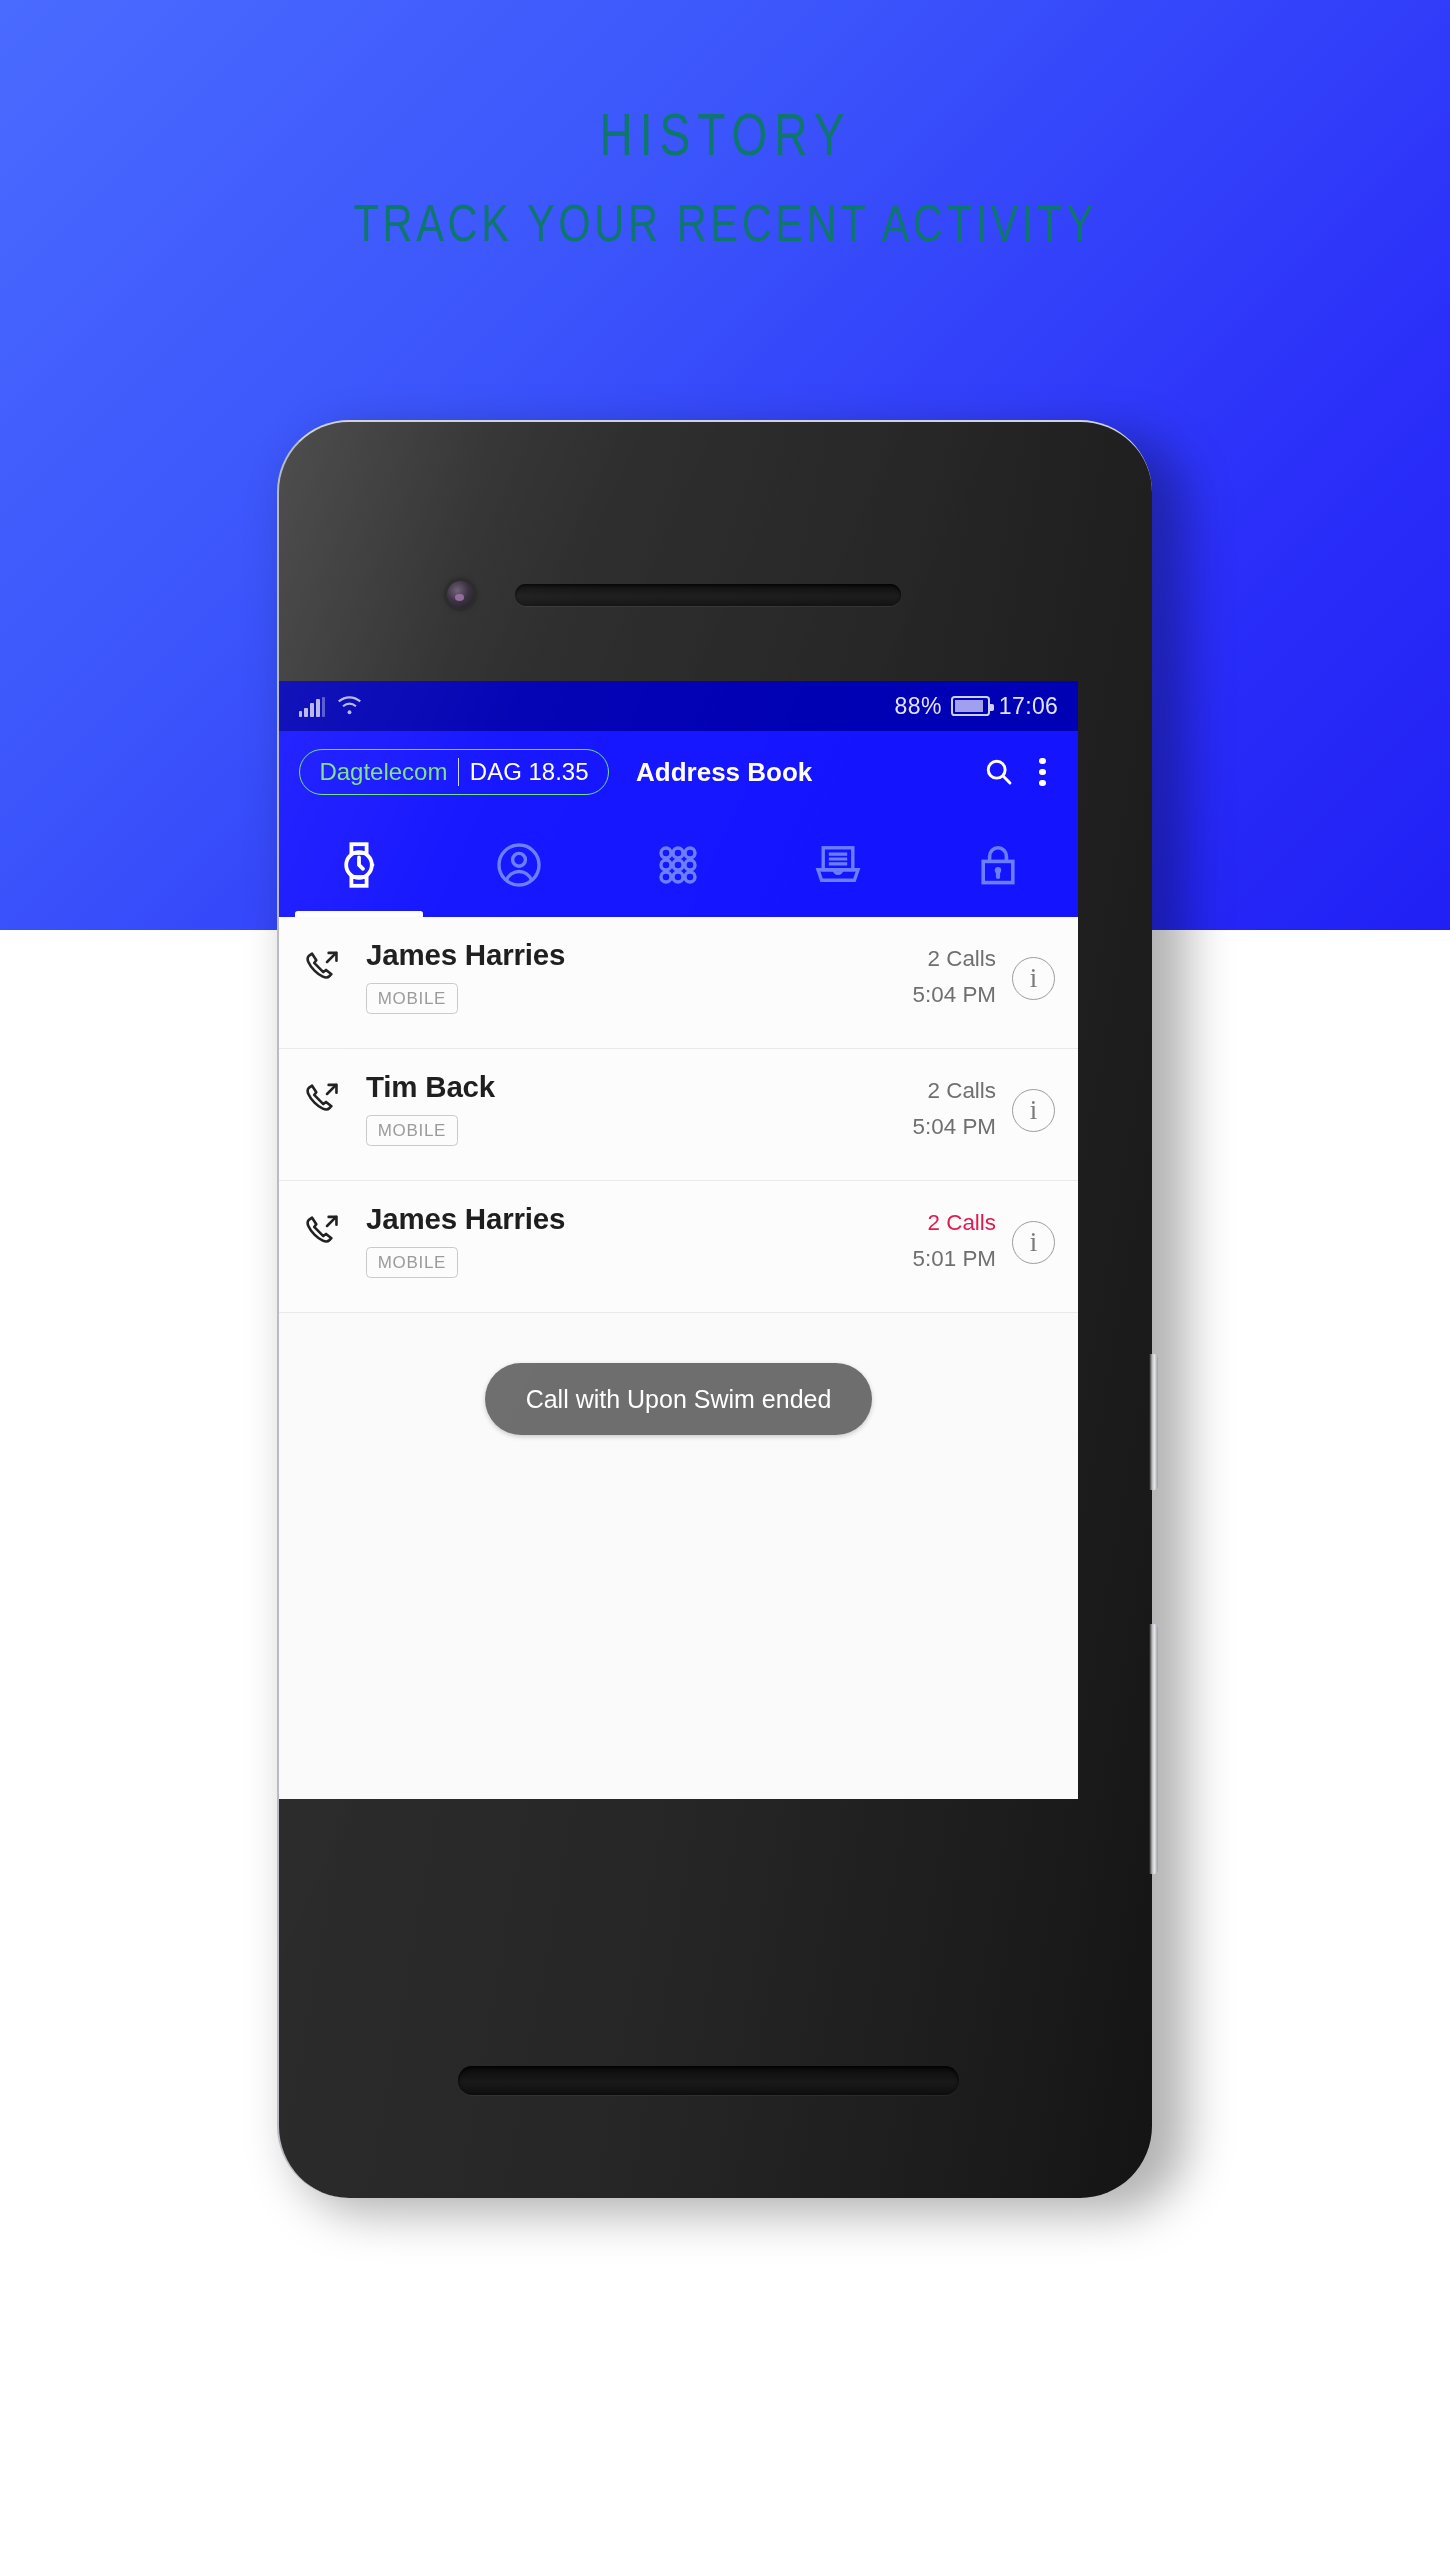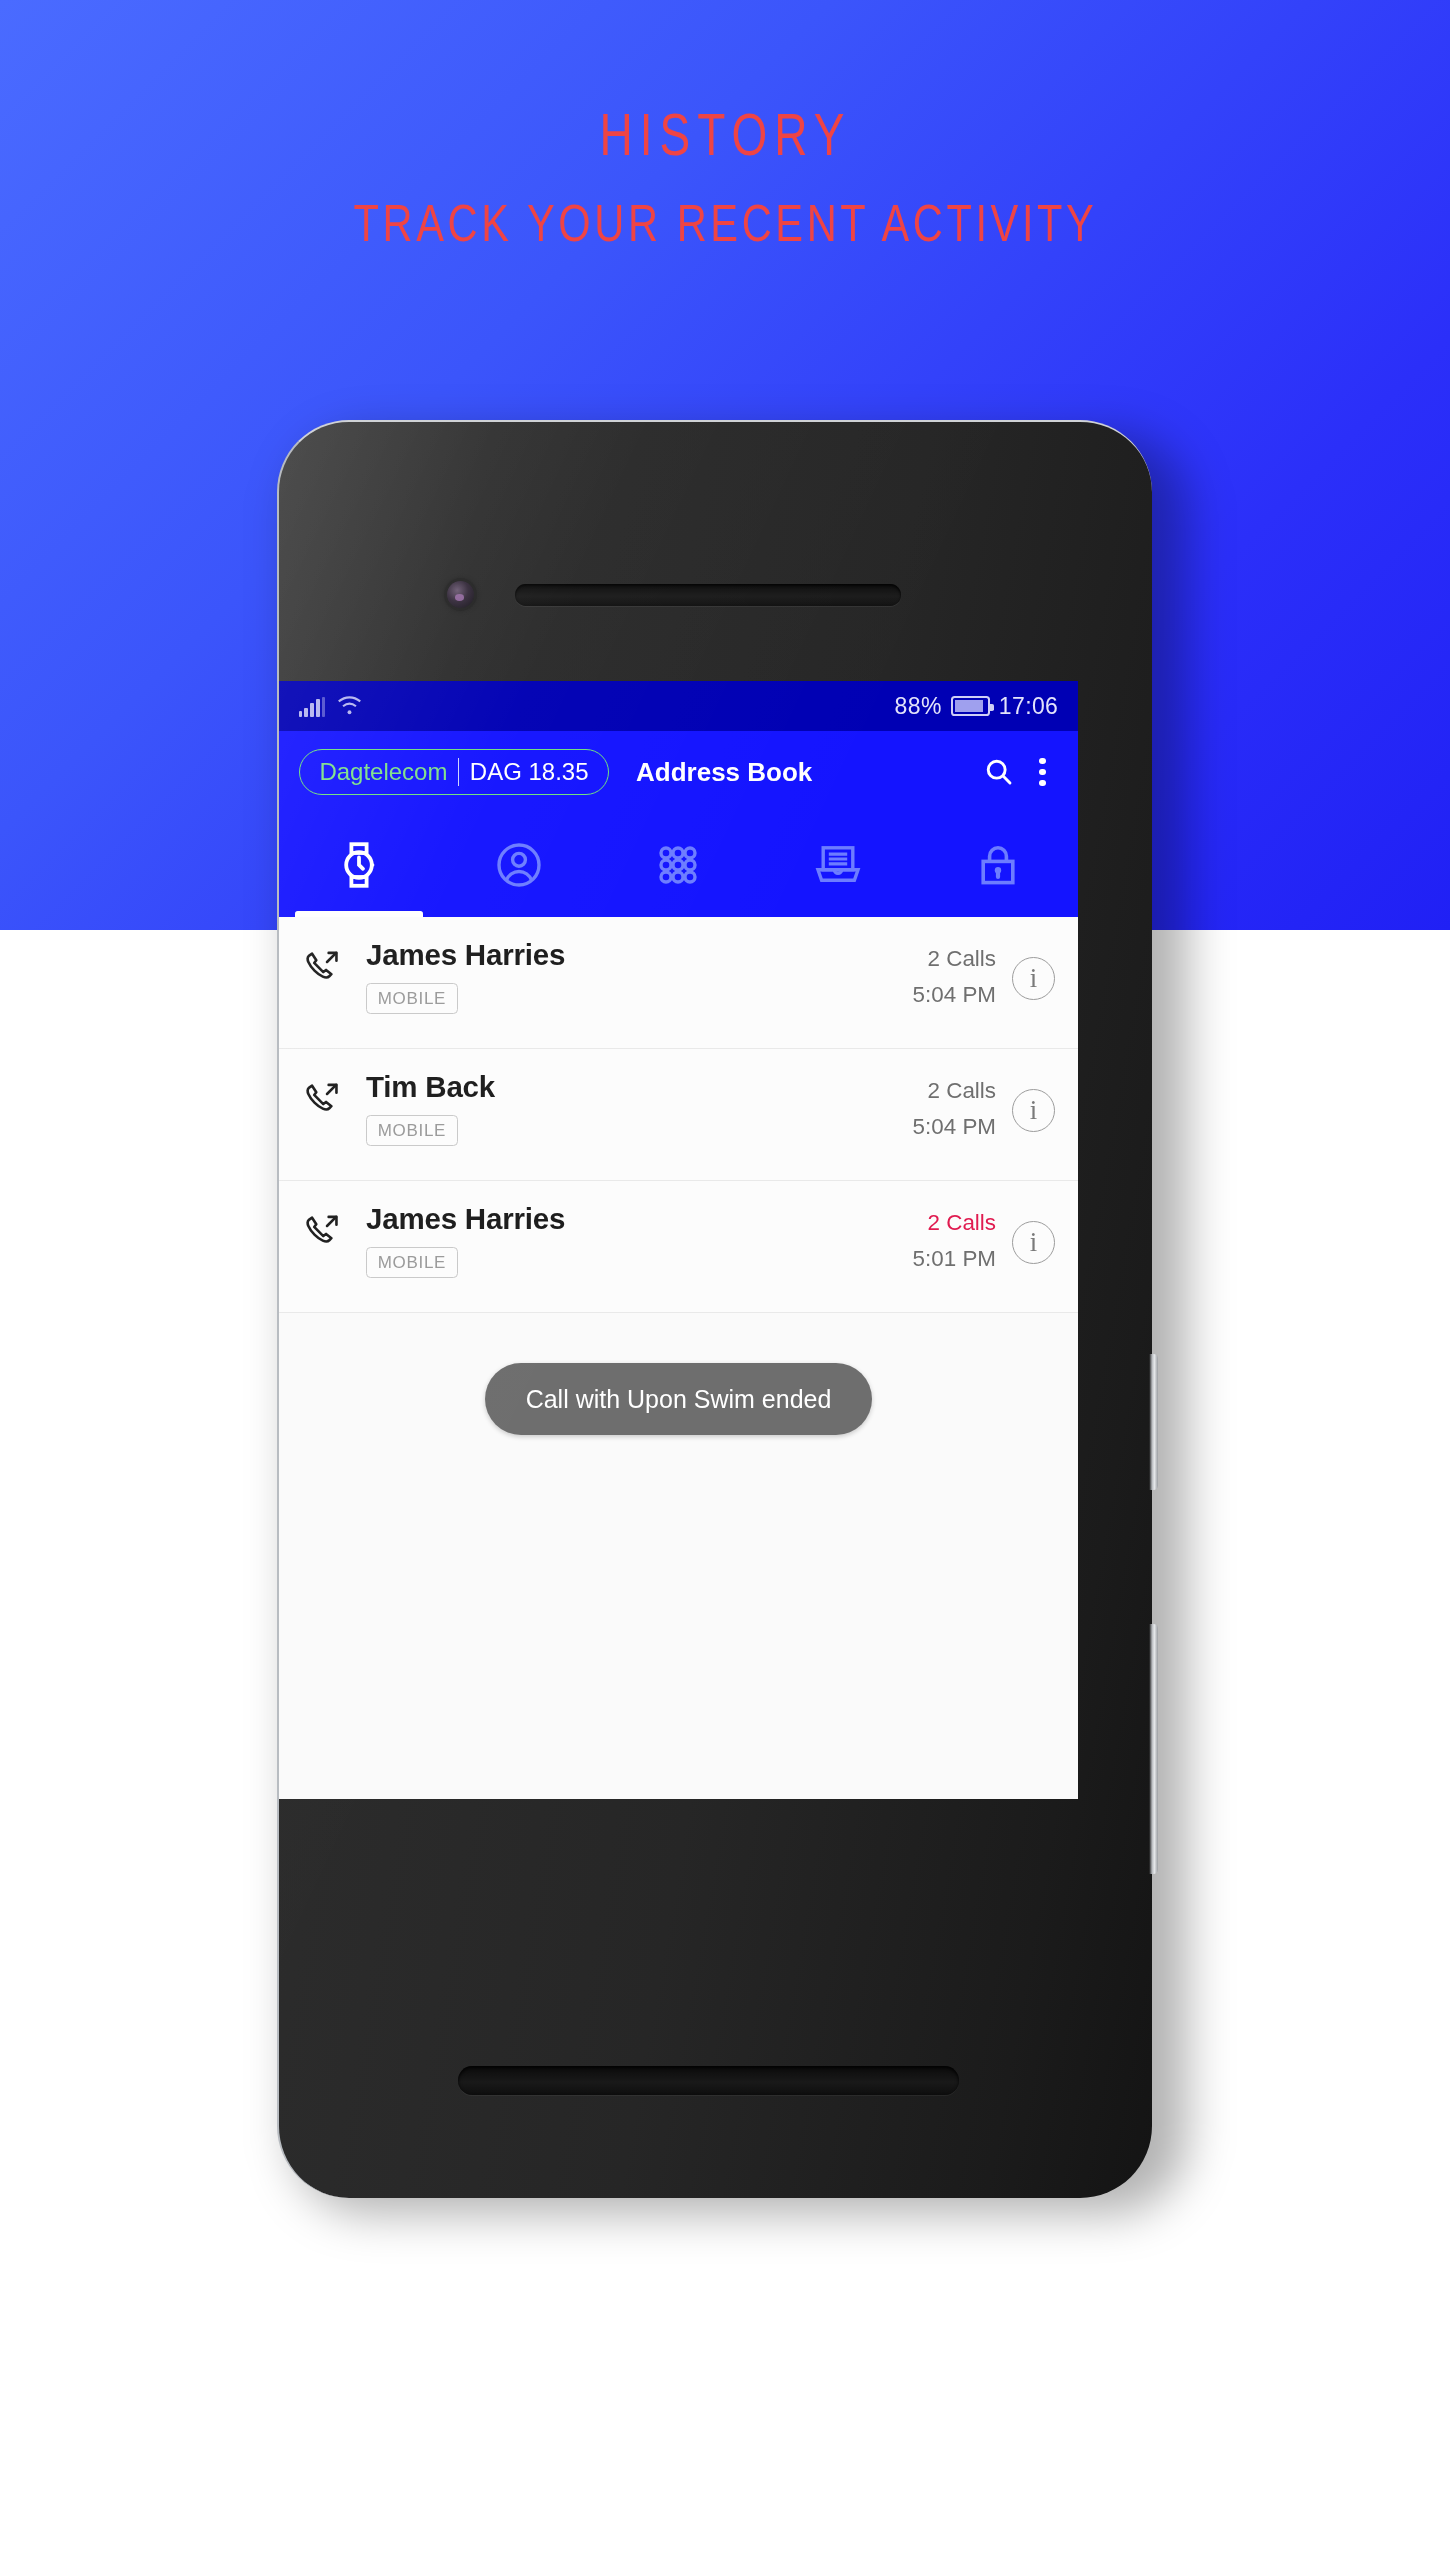--- a/index.html
+++ b/index.html
@@ -17,21 +17,21 @@
     background:linear-gradient(135deg,#4a6bff 0%,#3b55fb 35%,#2b2ff9 75%,#2020f5 100%);
   }
   .bg-bottom{
     position:absolute; left:0; top:930px; width:1451px; height:1646px;
     background:#ffffff;
   }
 
   
   .headline{
     position:absolute; left:0; top:106px; width:1451px; text-align:center;
-    color:#ef4444; z-index:5;
+    color:#0f766e; z-index:5;
   }
   .headline .h1{
     font-size:59px; letter-spacing:9px; font-weight:300;
     line-height:1.0; transform:scaleX(0.78); transform-origin:center;
     display:block;
   }
   .headline .h2{
     font-size:52px; letter-spacing:4.5px; font-weight:300;
     line-height:1.0; margin-top:32px; transform:scaleX(0.80);
     transform-origin:center; display:block;

